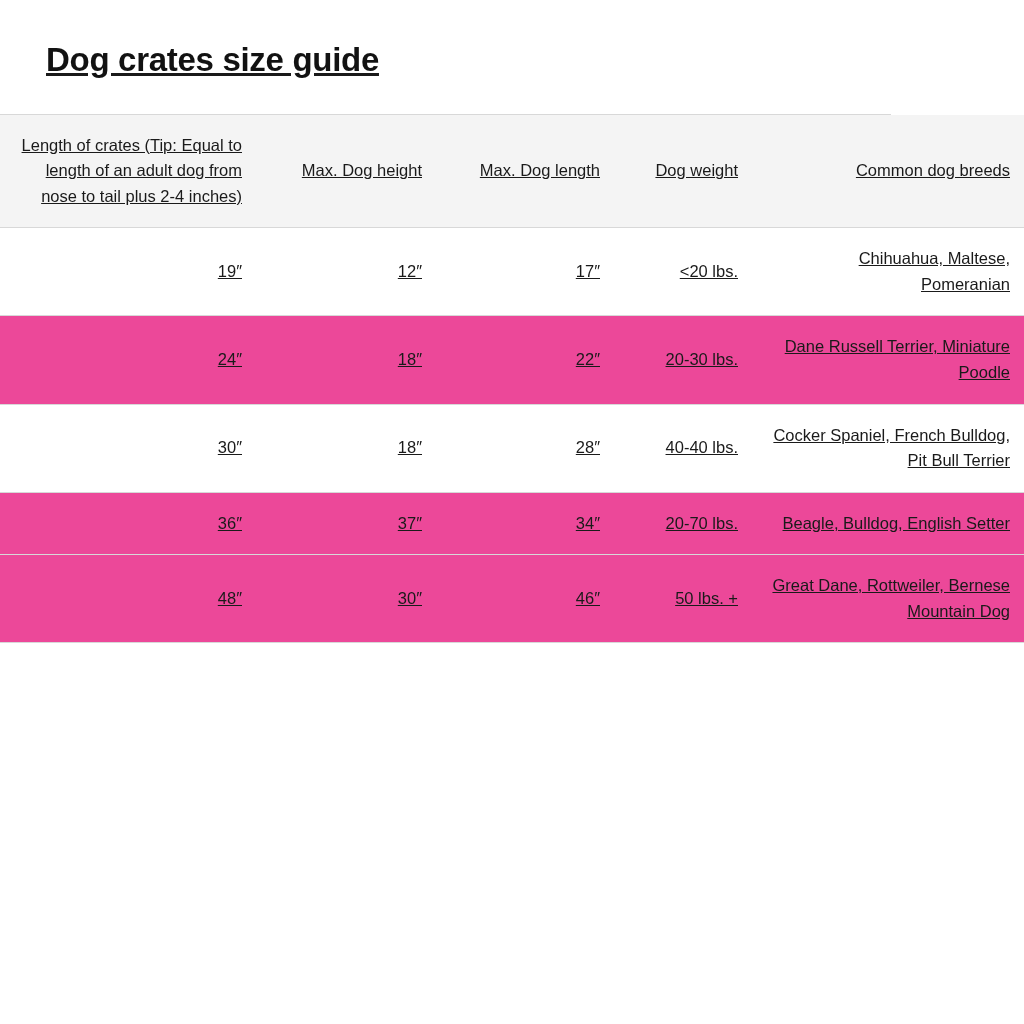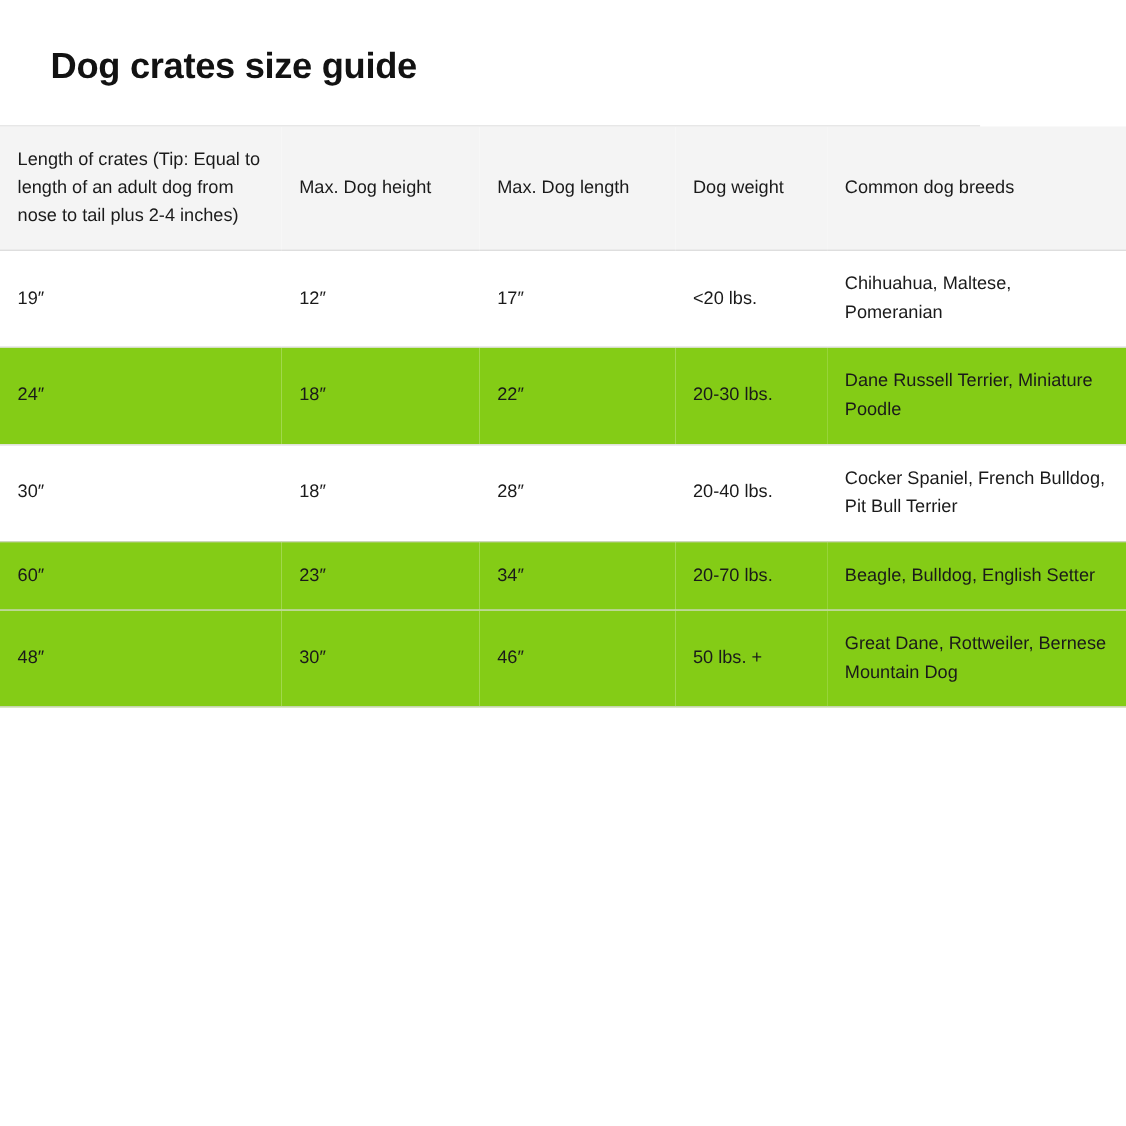--- a/index.html
+++ b/index.html
@@ -12,20 +12,21 @@
     height: 1024px;
     font-family: "Liberation Sans", sans-serif;
     color: #1a1a1a;
     overflow: hidden;
   }
   .page {
     width: 891px;
     height: 1024px;
     position: relative;
     box-sizing: border-box;
+    text-decoration: underline;
   }
   .title {
     font-size: 33px;
     font-weight: bold;
     letter-spacing: -0.3px;
     padding: 40px 0 0 46px;
     margin: 0;
     line-height: 1.2;
     color: #121212;
   }
@@ -33,21 +34,21 @@
     margin-top: 34px;
     border-top: 1px solid #d8d8d8;
   }
   table.size-table {
     width: 1024px;
     border-collapse: collapse;
     table-layout: fixed;
   }
   table.size-table th,
   table.size-table td {
-    text-align: left;
+    text-align: right;
     vertical-align: middle;
     font-weight: normal;
     font-size: 16.5px;
     line-height: 1.55;
     color: #1a1a1a;
     border-bottom: 1px solid #d8d8d8;
     padding: 18px 14px 18px 16px;
   }
   thead tr {
     background: #f4f4f4;
@@ -63,21 +64,21 @@
   col.c3 { width: 138px; }
   col.c4 { width: 272px; }
 
   .pad0 { padding-left: 40px; }
   .pad1 { padding-left: 38px; }
   .pad2 { padding-left: 38px; }
   .pad3 { padding-left: 26px; }
   .pad4 { padding-left: 34px; }
 
   tbody tr.odd { background: #ffffff; }
-  tbody tr.even { background: #84cc16; }
+  tbody tr.even { background: #ec4899; }
 
   tbody td {
     padding-top: 20px;
     padding-bottom: 20px;
   }
   .hdr-first {
     line-height: 1.55;
   }
   .breeds {
     padding-right: 40px;
@@ -120,26 +121,26 @@
           <td class="pad0">24″</td>
           <td class="pad1">18″</td>
           <td class="pad2">22″</td>
           <td class="pad3">20-30 lbs.</td>
           <td class="pad4 breeds">Dane Russell Terrier, Miniature Poodle</td>
         </tr>
         <tr class="odd">
           <td class="pad0">30″</td>
           <td class="pad1">18″</td>
           <td class="pad2">28″</td>
-          <td class="pad3">20-40 lbs.</td>
+          <td class="pad3">40-40 lbs.</td>
           <td class="pad4 breeds">Cocker Spaniel, French Bulldog, Pit Bull Terrier</td>
         </tr>
         <tr class="even">
-          <td class="pad0">60″</td>
-          <td class="pad1">23″</td>
+          <td class="pad0">36″</td>
+          <td class="pad1">37″</td>
           <td class="pad2">34″</td>
           <td class="pad3">20-70 lbs.</td>
           <td class="pad4 breeds">Beagle, Bulldog, English Setter</td>
         </tr>
         <tr class="even">
           <td class="pad0">48″</td>
           <td class="pad1">30″</td>
           <td class="pad2">46″</td>
           <td class="pad3">50 lbs. +</td>
           <td class="pad4 breeds">Great Dane, Rottweiler, Bernese Mountain Dog</td>

